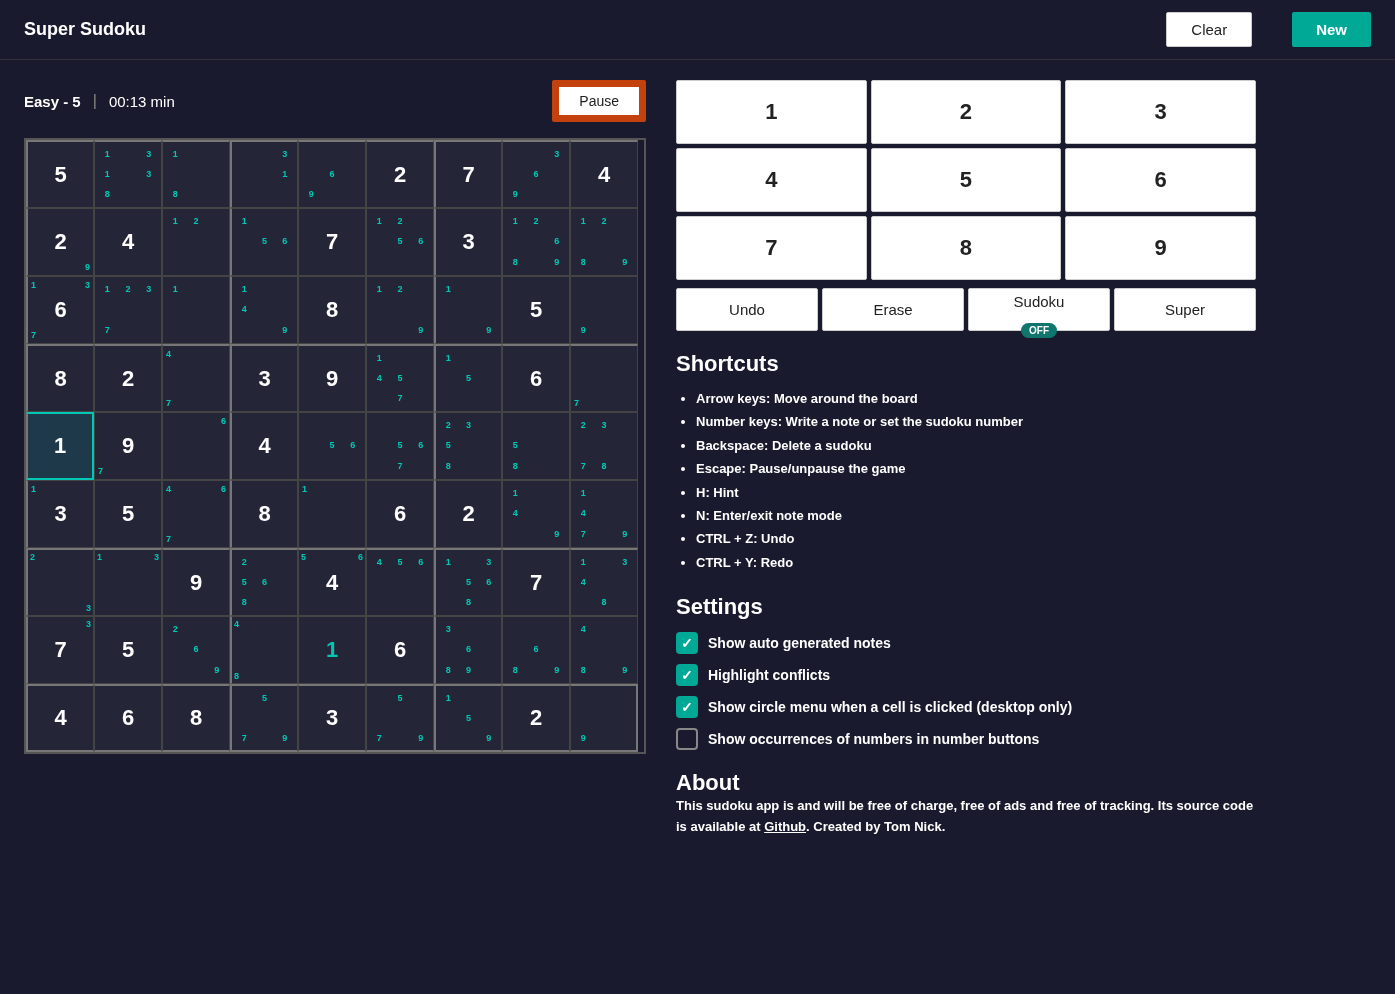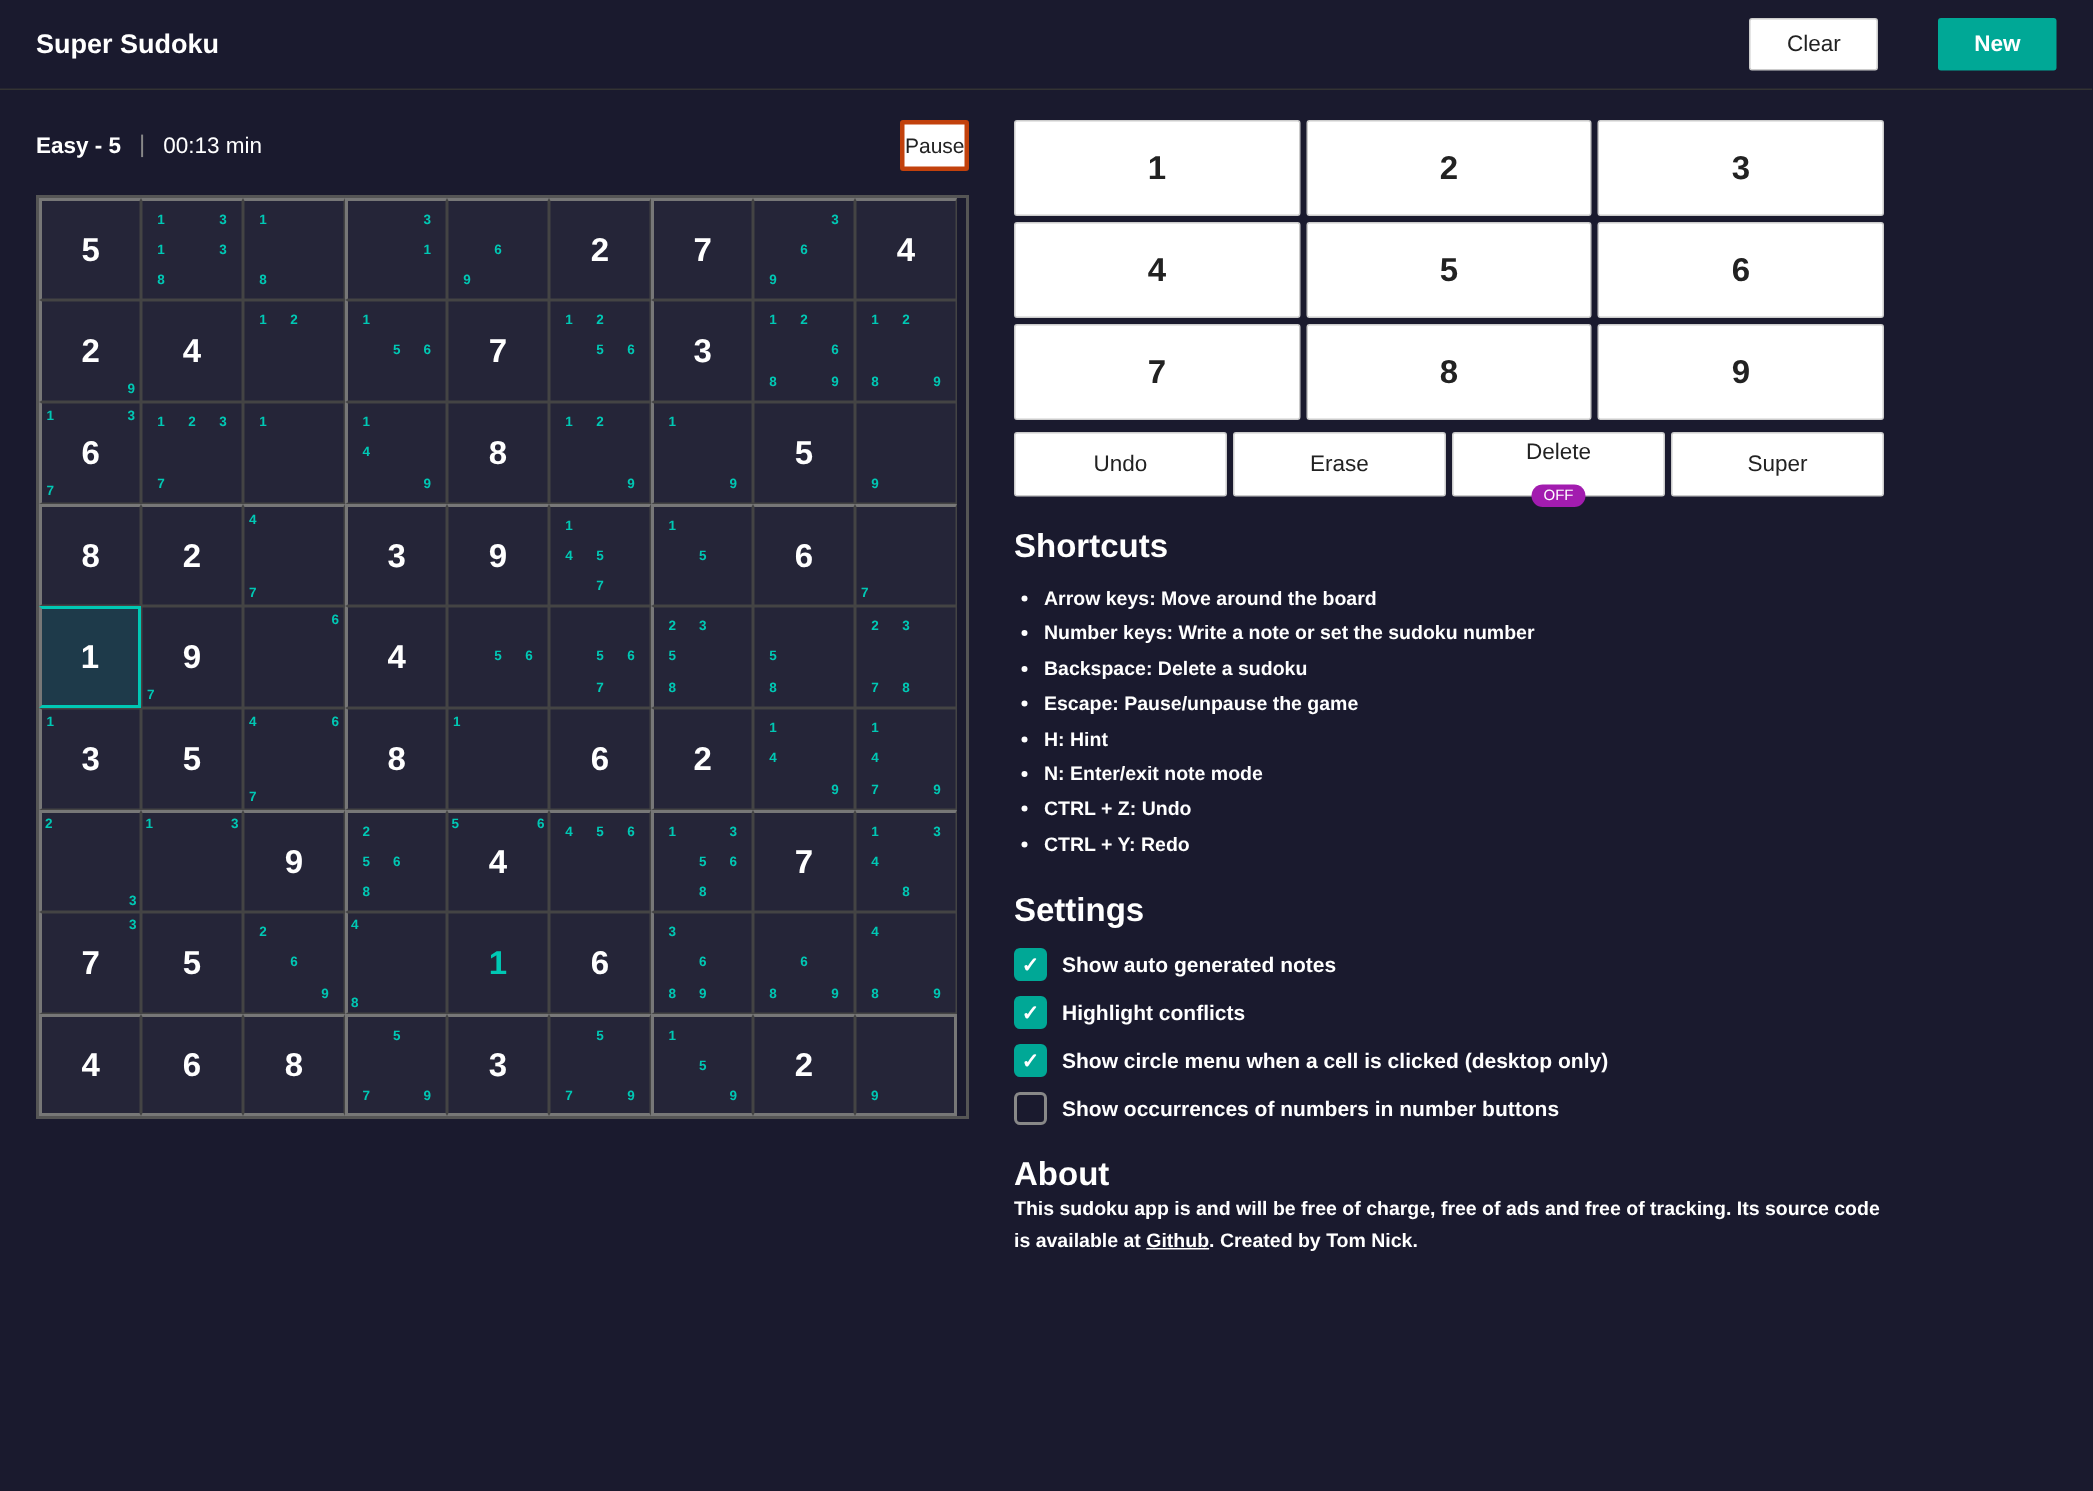--- a/index.html
+++ b/index.html
@@ -64,22 +64,22 @@
       margin: 0 12px;
       color: #888;
     }
     .timer {
       font-size: 15px;
       color: #fff;
     }
     .pause-btn {
       background: #fff;
       color: #222;
-      border: 3px solid #c2410c;
-      padding: 6px 0;
+      border: 7px solid #c2410c;
+      padding: 6px 20px;
       font-size: 14px;
       cursor: pointer;
       border-radius: 2px;
       margin-left: auto;
     }
     
     .sudoku-grid {
       display: grid;
       grid-template-columns: repeat(9, 68px);
       grid-template-rows: repeat(9, 68px);
@@ -172,26 +172,26 @@
       cursor: pointer;
       border-radius: 2px;
       text-align: center;
       position: relative;
     }
     .notes-toggle {
       position: absolute;
       bottom: -8px;
       left: 50%;
       transform: translateX(-50%);
-      background: #a21caf;
+      background: #0f766e;
       color: #fff;
       font-size: 10px;
       padding: 2px 8px;
       border-radius: 10px;
-      font-weight: normal;
+      font-weight: bold;
     }
     .shortcuts-section h2 {
       color: #fff;
       font-size: 22px;
       margin-bottom: 10px;
     }
     .shortcuts-section ul {
       list-style: disc;
       padding-left: 20px;
       color: #fff;
@@ -957,21 +957,21 @@
       <button class="num-btn">6</button>
       <button class="num-btn">7</button>
       <button class="num-btn">8</button>
       <button class="num-btn">9</button>
     </div>
 
     <div class="action-buttons">
       <button class="action-btn">Undo</button>
       <button class="action-btn">Erase</button>
       <button class="action-btn" style="padding-bottom:20px;">
-        <span>Delete</span>
+        <span>Sudoku</span>
         <span class="notes-toggle">OFF</span>
       </button>
       <button class="action-btn">Super</button>
     </div>
 
     <div class="shortcuts-section">
       <h2>Shortcuts</h2>
       <ul>
         <li>Arrow keys: Move around the board</li>
         <li>Number keys: Write a note or set the sudoku number</li>

